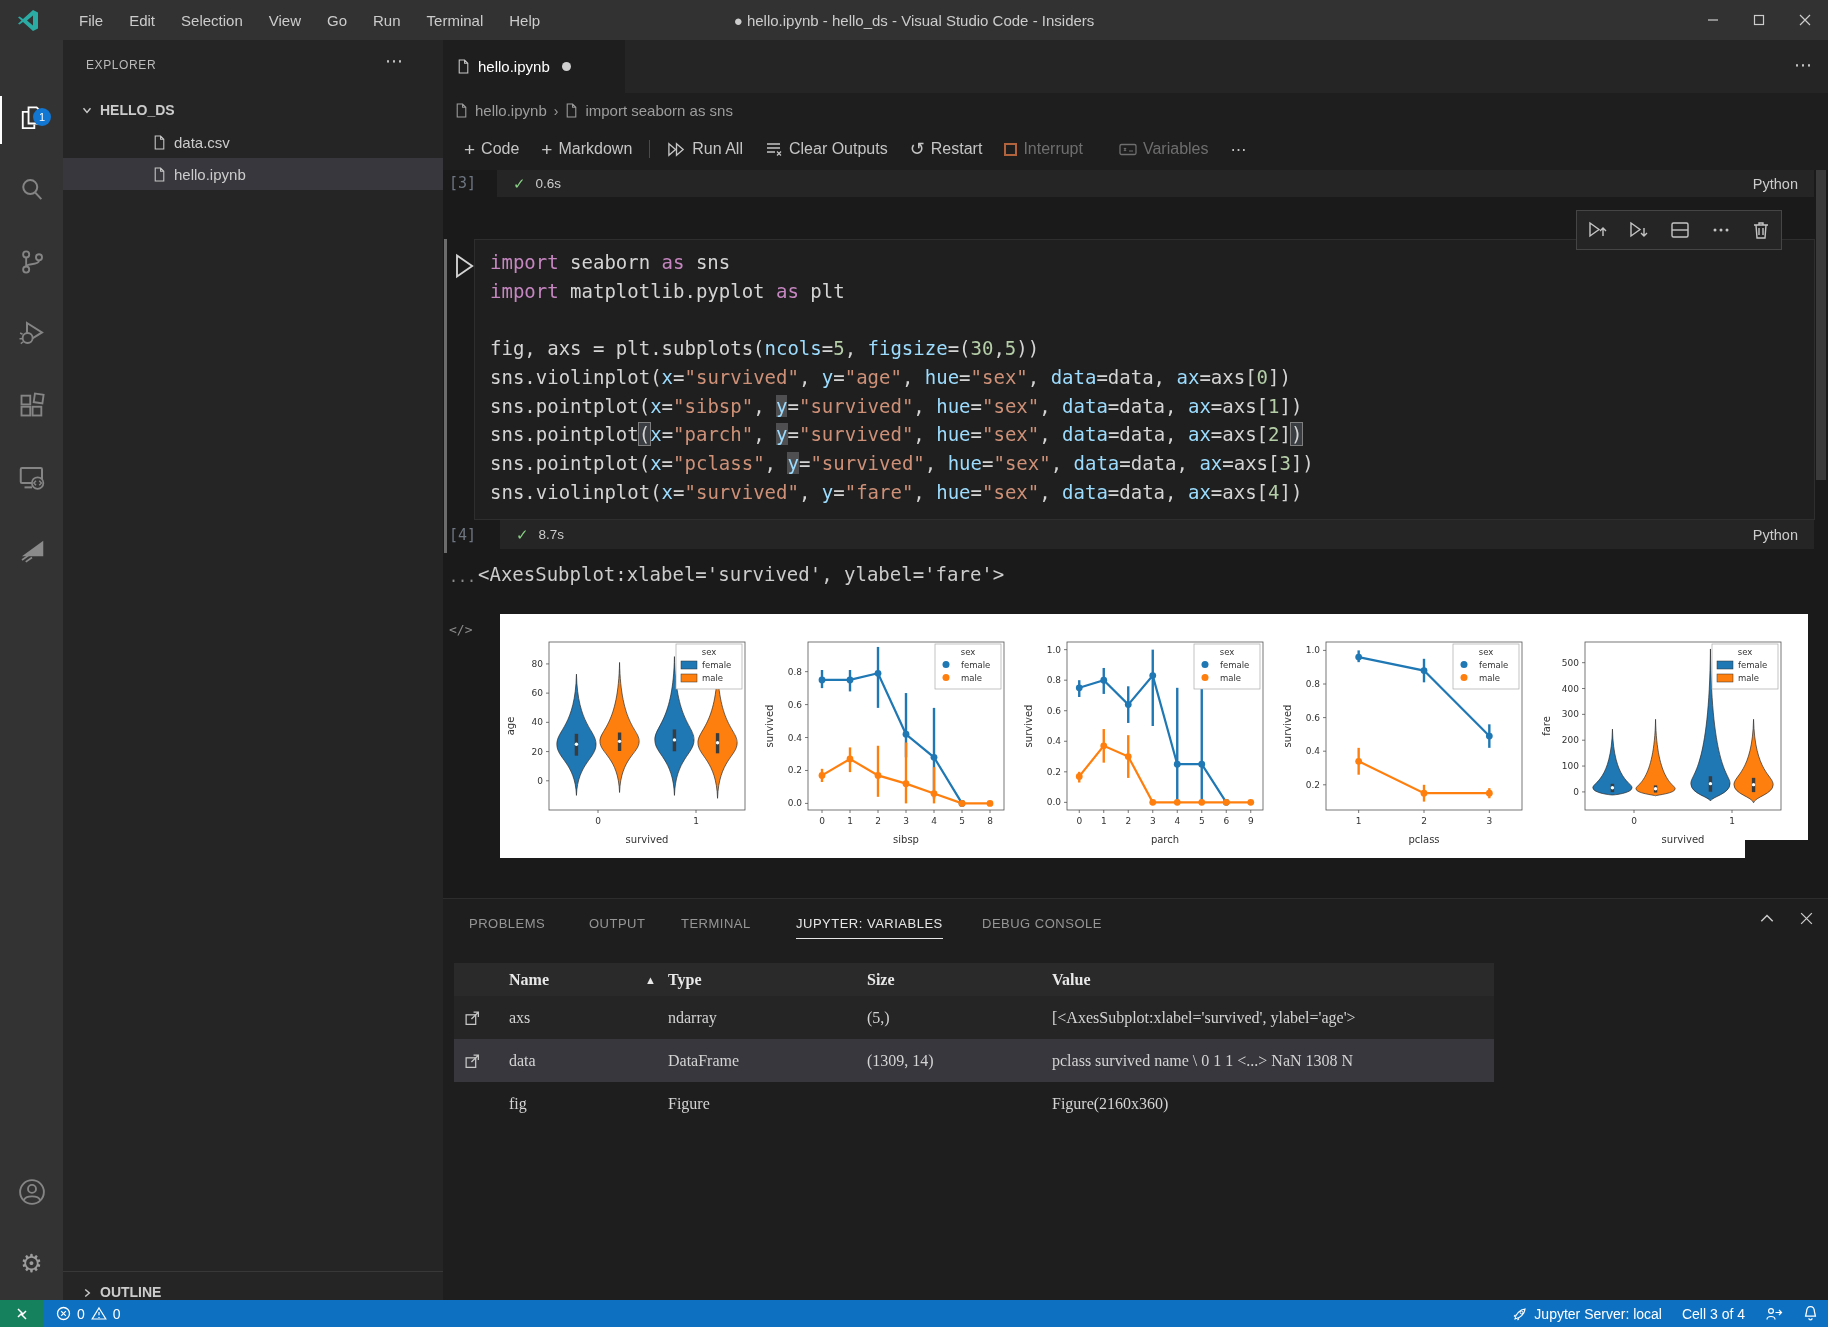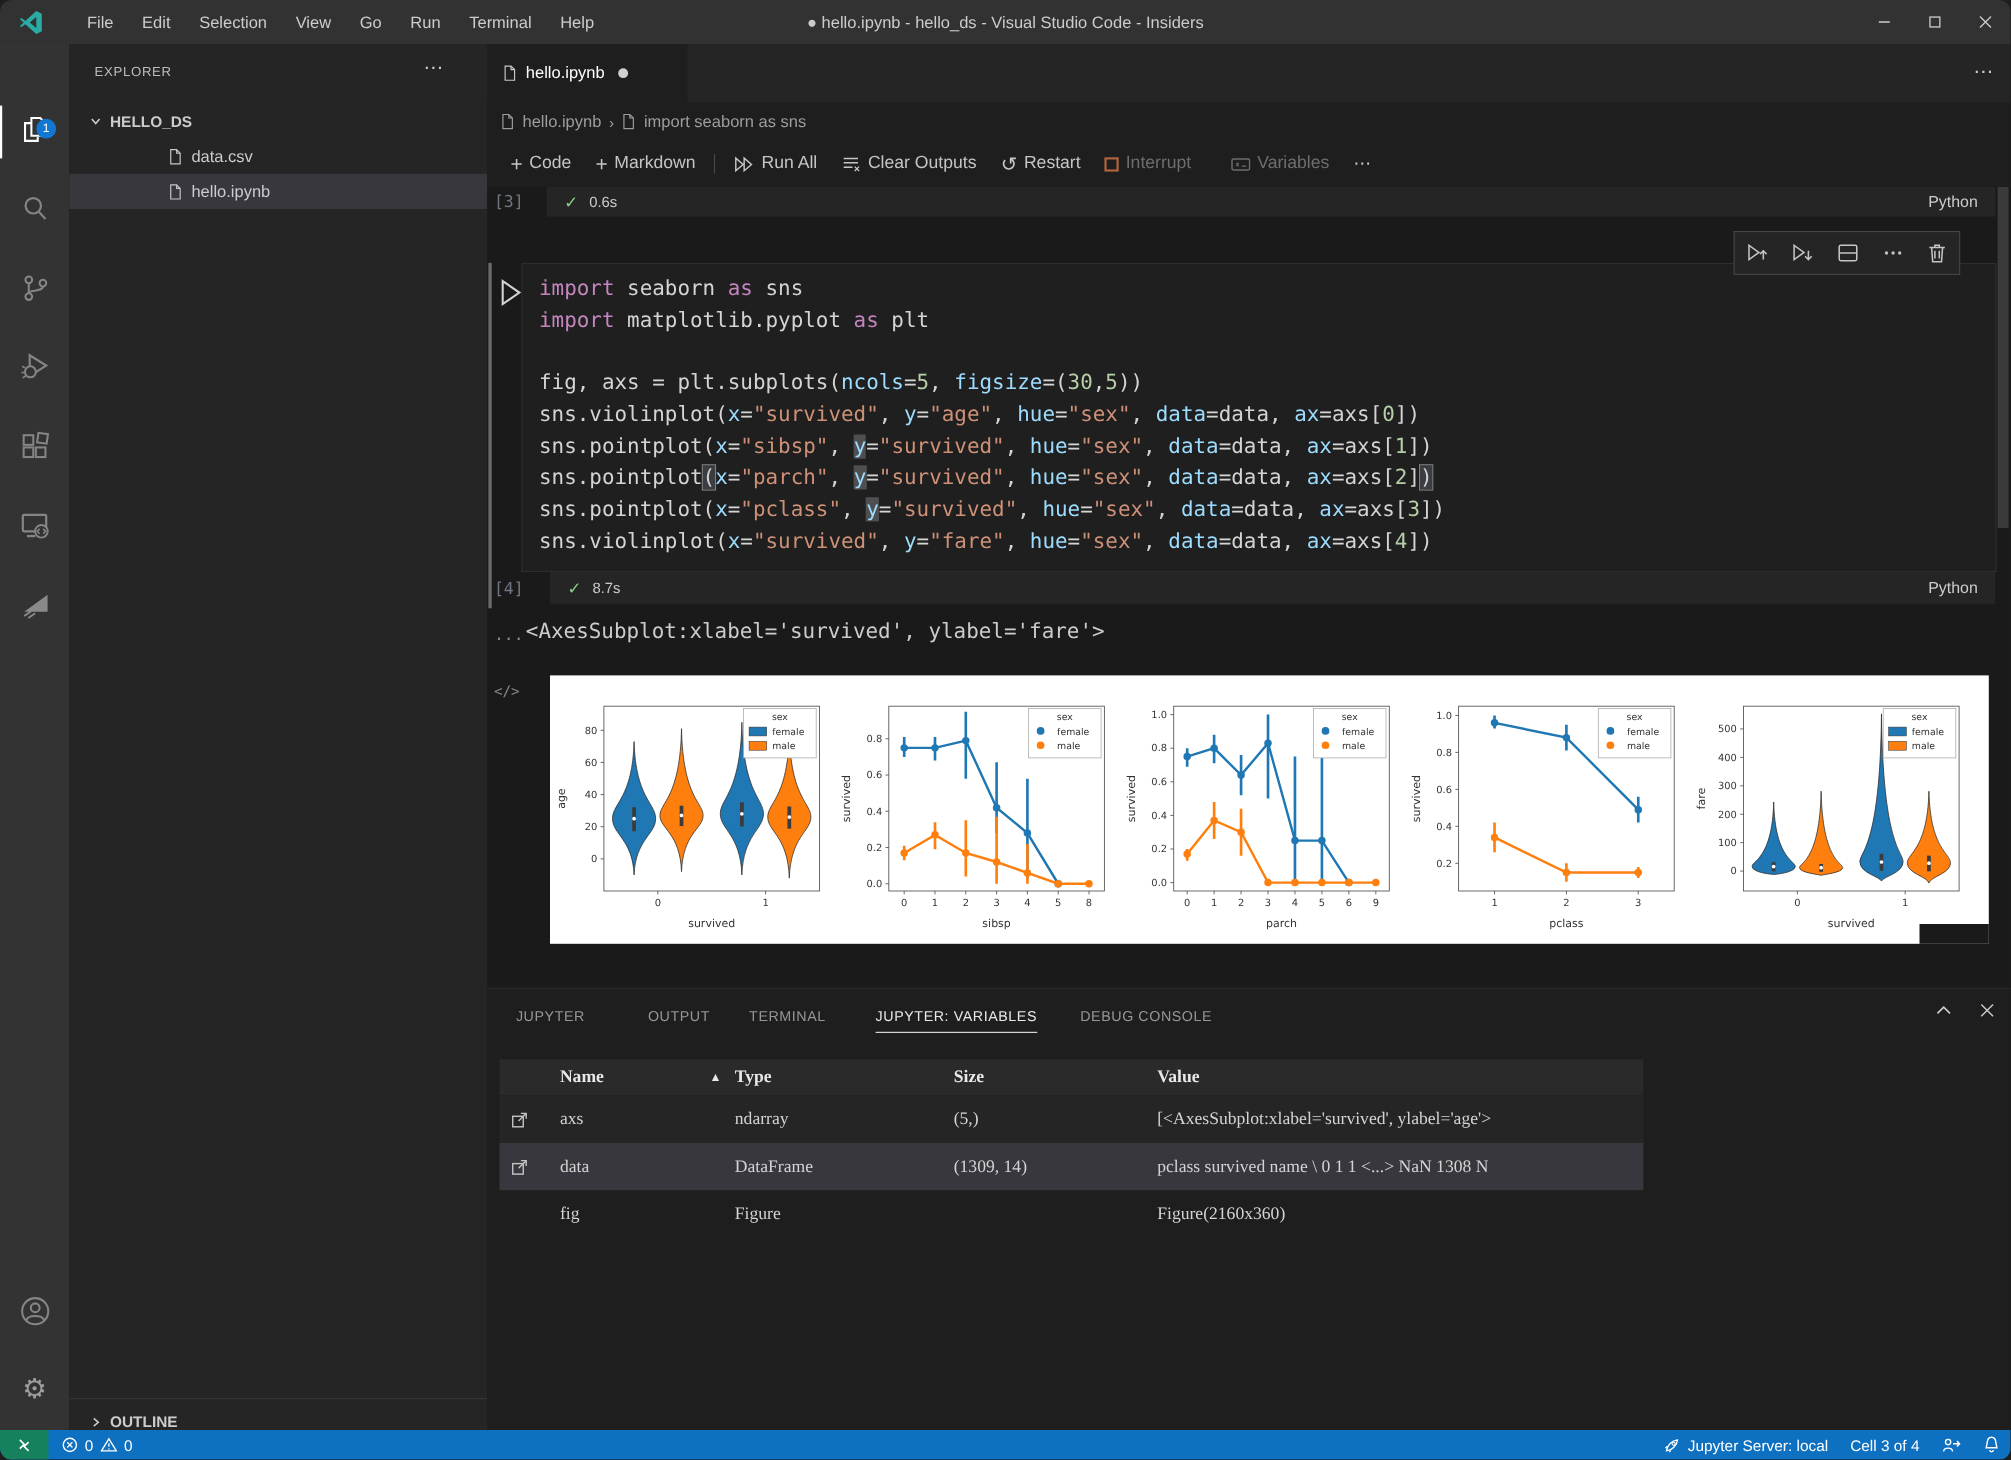--- a/index.html
+++ b/index.html
@@ -1,18 +1,18 @@
 <!DOCTYPE html>
 <html><head>
 <meta charset="utf-8">
 <style>
   * { margin:0; padding:0; box-sizing:border-box; }
   html,body { background:#1e1e1e; }
   #root { position:relative; width:1828px; height:1327px; overflow:hidden;
-          font-family:"Liberation Sans", sans-serif; color:#cccccc; background:#1e1e1e;border-radius:11px; }
+          font-family:"Liberation Sans", sans-serif; color:#cccccc; background:#1e1e1e; }
 
   
   #titlebar { position:absolute; left:0; top:0; width:1828px; height:40px; background:#323233;
               display:flex; align-items:center; }
   #vscode-logo { margin-left:16px; width:24px; height:24px; }
   .menu-item { font-size:15px; color:#cccccc; padding:0 13px; cursor:default; }
   #window-title { position:absolute; left:50%; transform:translateX(-50%); font-size:15px; color:#cccccc; white-space:nowrap; }
   .win-ctrl { position:absolute; top:0; width:46px; height:40px; display:flex; align-items:center; justify-content:center; color:#cccccc; }
   #win-min { right:92px; } #win-max { right:46px; } #win-close { right:0; }
 
@@ -604,21 +604,21 @@
             <rect x="178" y="56" width="16" height="8" fill="#ff7f0e" stroke="#333333" stroke-width="0.5"></rect>
             <text x="199" y="63" font-size="8.5" text-anchor="start" fill="#333333" font-family="DejaVu Sans, sans-serif">male</text>
           </svg>
         </div>
       <div id="plot-notch"></div>
 
       <div id="nb-scrollthumb"></div>
     </div>
 
     <div id="panel">
-      <div class="panel-tab" style="left:26px;">JUPYTER</div>
+      <div class="panel-tab" style="left:26px;">PROBLEMS</div>
       <div class="panel-tab" style="left:146px;">OUTPUT</div>
       <div class="panel-tab" style="left:238px;">TERMINAL</div>
       <div class="panel-tab active" style="left:353px;">JUPYTER: VARIABLES</div>
       <div class="panel-tab" style="left:539px;">DEBUG CONSOLE</div>
       <div id="panel-actions">
         <svg class="icon" width="16" height="16" viewBox="0 0 14 14">
           <path d="M2,9 L7,4 L12,9" fill="none" stroke="#cccccc" stroke-width="1.3"></path>
         </svg>
         <svg class="icon" width="15" height="15" viewBox="0 0 14 14">
           <path d="M2,2 L12,12 M12,2 L2,12" stroke="#cccccc" stroke-width="1.2"></path>

